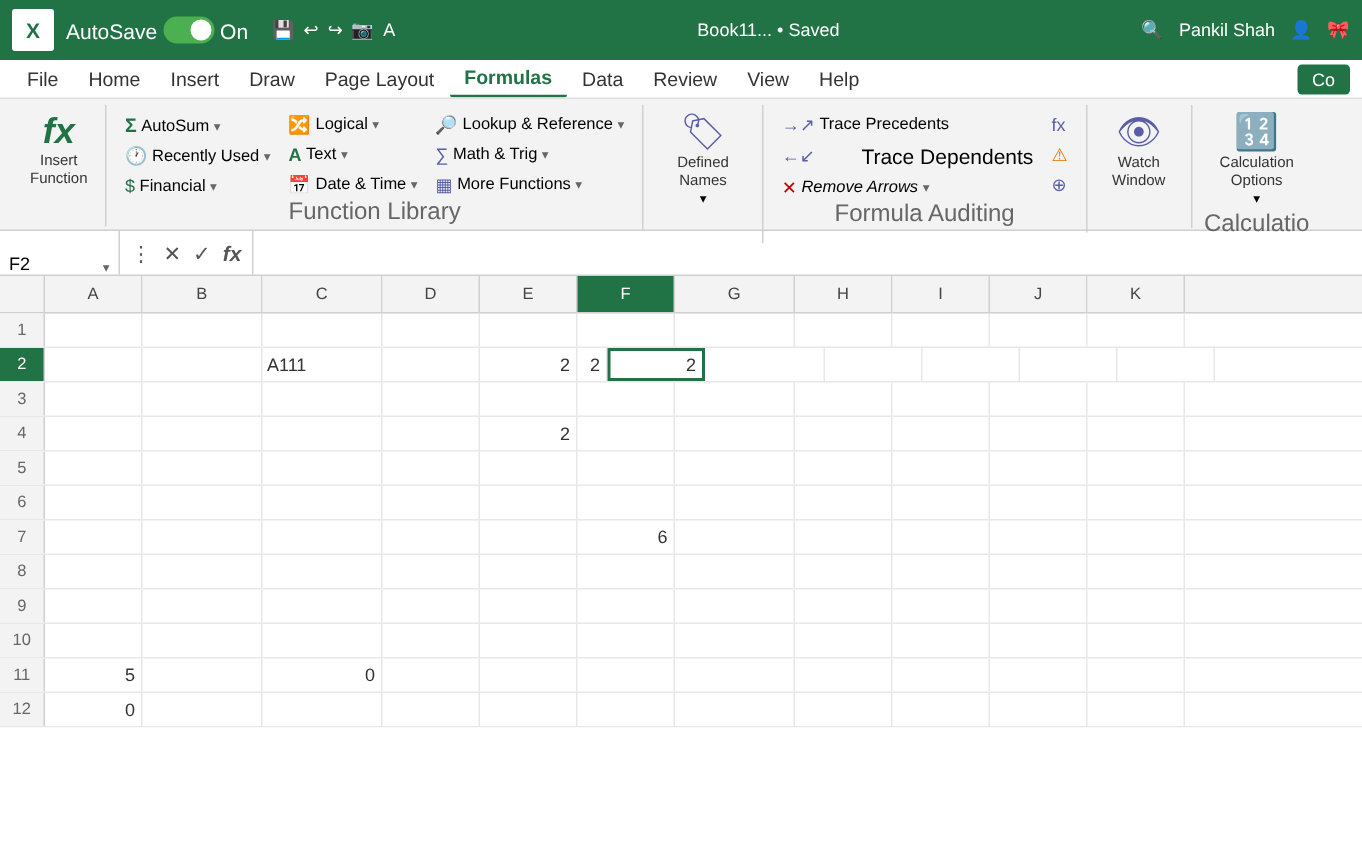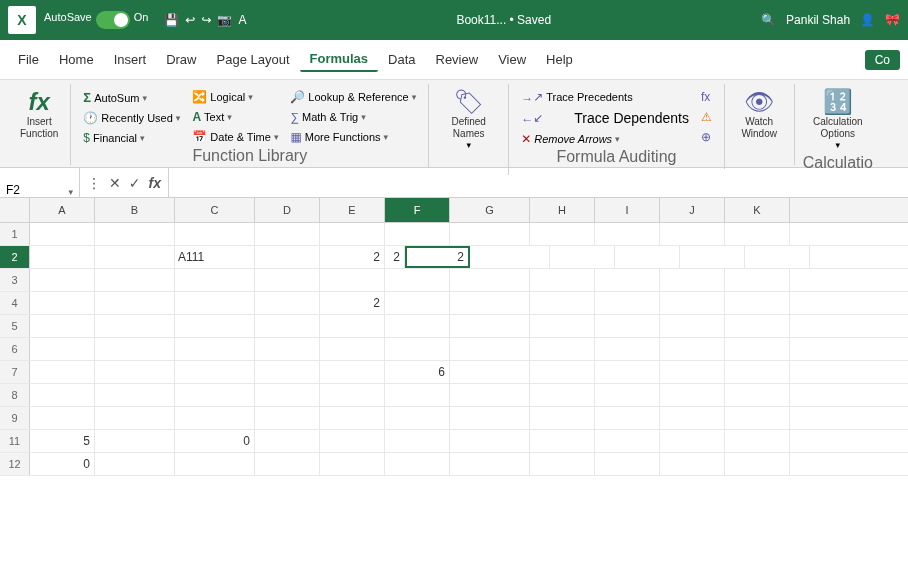--- a/index.html
+++ b/index.html
@@ -3,30 +3,30 @@
   <meta charset="utf-8">
   <style>
     * { box-sizing: border-box; margin: 0; padding: 0; }
     body { font-family: 'Segoe UI', Arial, sans-serif; font-size: 12px; background: #fff; overflow: hidden; width: 908px; height: 570px; }
 
     
     .title-bar {
       display: flex; align-items: center; background: #217346; height: 40px; padding: 0 8px; color: white;
     }
     .title-bar .excel-icon { width: 28px; height: 28px; background: #fff; color: #217346; font-weight: bold; font-size: 14px; display: flex; align-items: center; justify-content: center; border-radius: 2px; margin-right: 8px; }
-    .title-bar .autosave { display: flex; align-items: flex-start; font-size: 11px; margin-right: 8px; }
+    .title-bar .autosave { display: flex; align-items: flex-end; font-size: 14px; margin-right: 8px; }
     .title-bar .toggle { background: #4caf50; border-radius: 10px; width: 34px; height: 18px; display: flex; align-items: center; padding: 2px; margin: 0 4px; }
     .title-bar .toggle-knob { background: white; border-radius: 50%; width: 14px; height: 14px; margin-left: auto; }
     .title-bar .toolbar-icons { display: flex; align-items: center; gap: 6px; margin-left: 8px; }
     .title-bar .title { flex: 1; text-align: center; font-size: 12px; }
     .title-bar .right-icons { display: flex; align-items: center; gap: 10px; }
 
     
     .menu-bar {
-      display: flex; align-items: center; background: #fff; height: 40px; padding: 0 8px; border-bottom: 1px solid #e0e0e0;
+      display: flex; align-items: center; background: #fff; height: 26px; padding: 0 8px; border-bottom: 1px solid #e0e0e0;
     }
     .menu-bar .menu-item { padding: 4px 10px; font-size: 13px; cursor: pointer; color: #333; border-radius: 2px; }
     .menu-bar .menu-item.active { color: #217346; border-bottom: 2px solid #217346; font-weight: 600; }
     .menu-bar .co-button { margin-left: auto; background: #217346; color: white; padding: 3px 10px; border-radius: 3px; font-size: 12px; }
 
     
     .ribbon {
       background: #f3f3f3; border-bottom: 1px solid #d0d0d0; padding: 4px 8px 0 8px;
       display: flex; align-items: flex-start; gap: 0;
     }
@@ -427,20 +427,34 @@
     <div class="cell col-d"></div>
     <div class="cell col-e"></div>
     <div class="cell col-f"></div>
     <div class="cell col-g"></div>
     <div class="cell col-h"></div>
     <div class="cell col-i"></div>
     <div class="cell col-j"></div>
     <div class="cell col-k"></div>
   </div>
 
+  <div class="sheet-row">
+    <div class="row-num">10</div>
+    <div class="cell col-a"></div>
+    <div class="cell col-b"></div>
+    <div class="cell col-c"></div>
+    <div class="cell col-d"></div>
+    <div class="cell col-e"></div>
+    <div class="cell col-f"></div>
+    <div class="cell col-g"></div>
+    <div class="cell col-h"></div>
+    <div class="cell col-i"></div>
+    <div class="cell col-j"></div>
+    <div class="cell col-k"></div>
+  </div>
 
   <div class="sheet-row">
     <div class="row-num">11</div>
     <div class="cell col-a" style="justify-content:flex-end;padding-right:4px;">5</div>
     <div class="cell col-b"></div>
     <div class="cell col-c" style="justify-content:flex-end;padding-right:4px;">0</div>
     <div class="cell col-d"></div>
     <div class="cell col-e"></div>
     <div class="cell col-f"></div>
     <div class="cell col-g"></div>

